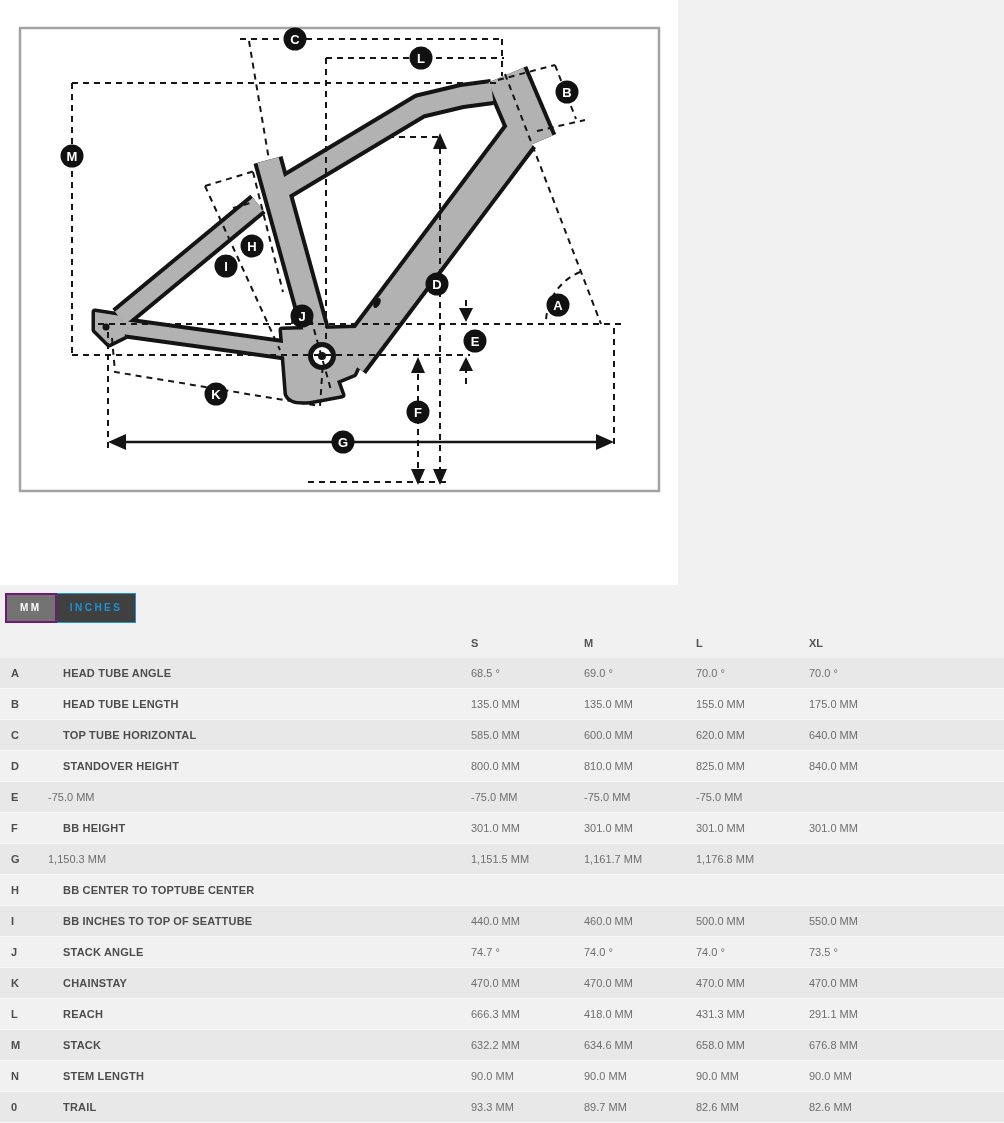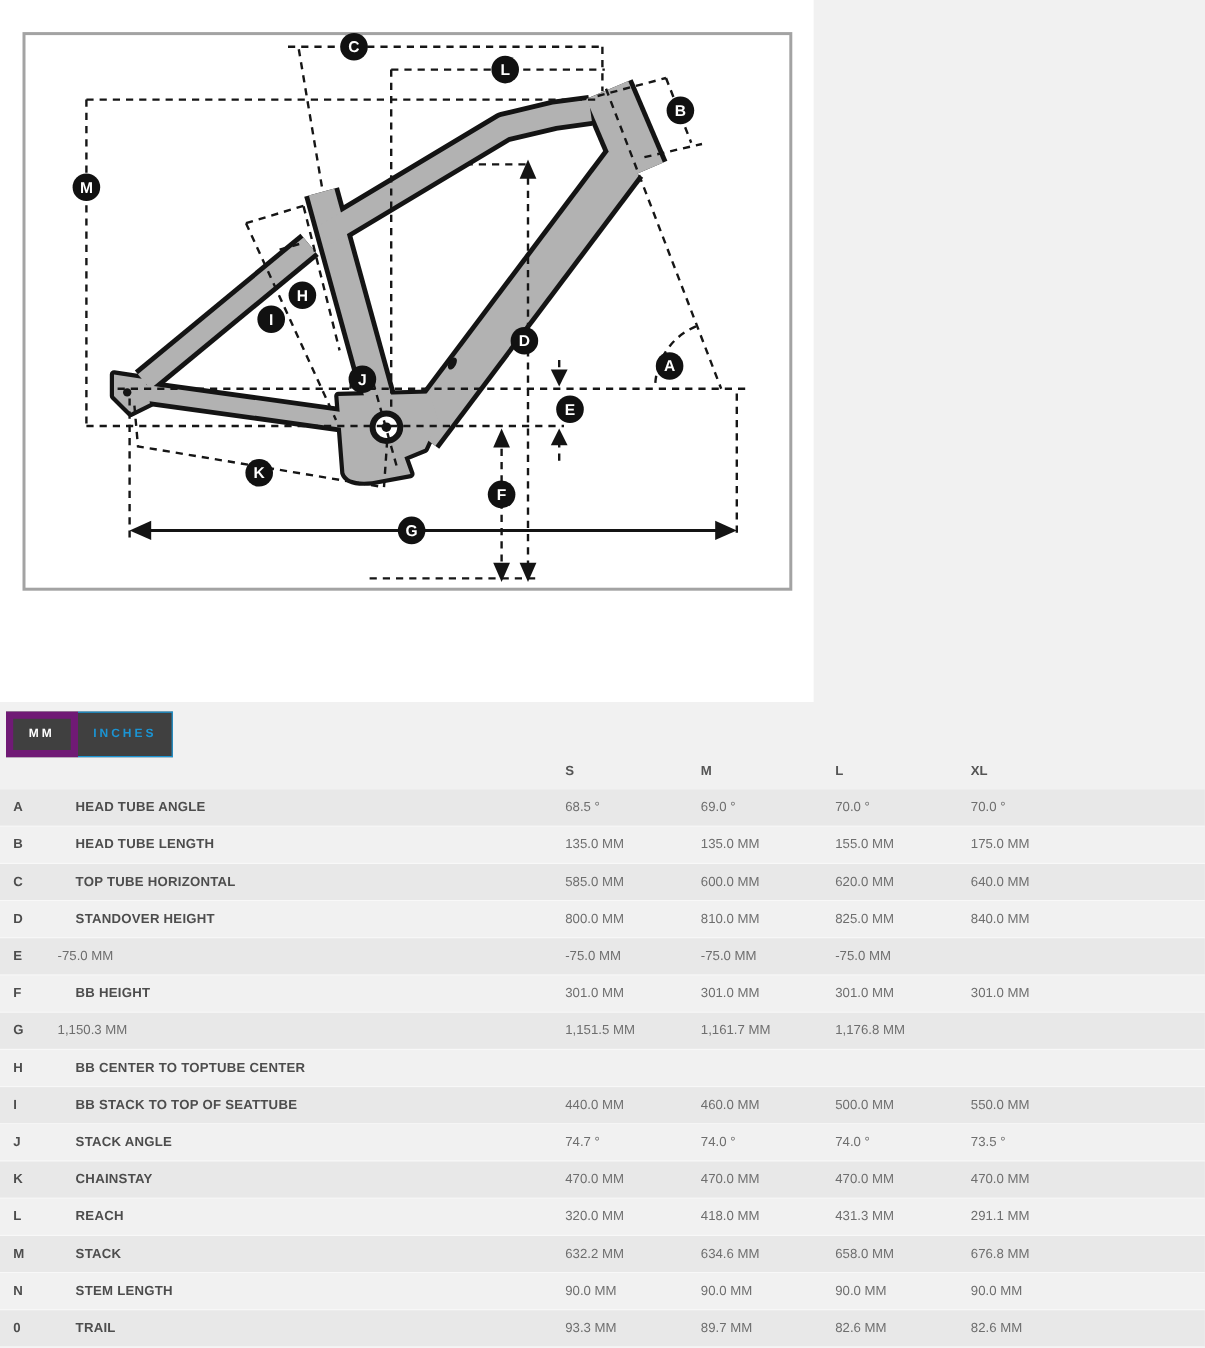--- a/index.html
+++ b/index.html
@@ -17,21 +17,21 @@
   
   .unit-toggle{
     position:absolute;top:593px;left:5px;display:flex;align-items:stretch;
   }
   .unit-toggle button{
     font-family:"Liberation Sans","DejaVu Sans",sans-serif;
     font-size:10px;font-weight:bold;letter-spacing:2.5px;
     padding:8px 13px;cursor:pointer;line-height:10px;
   }
   .unit-toggle .btn-mm{
-    background:#404040;color:#ffffff;border:6px solid #701a75;
+    background:#737373;color:#ffffff;border:2px solid #701a75;
   }
   .unit-toggle .btn-inches{
     background:#404040;color:#1b94d3;border:1px solid #1b94d3;border-left:none;
   }
 
   
   .geo-table{position:absolute;top:628px;left:0;width:1004px;}
   .geo-row{
     display:grid;
     grid-template-columns:48px 423px 113px 112px 113px 1fr;
@@ -263,21 +263,21 @@
     <div class="geo-row">
       <div class="cell-letter">H</div>
       <div class="cell-name">BB CENTER TO TOPTUBE CENTER</div>
       <div class="cell-value"></div>
       <div class="cell-value"></div>
       <div class="cell-value"></div>
       <div class="cell-value"></div>
     </div>
     <div class="geo-row dark">
       <div class="cell-letter">I</div>
-      <div class="cell-name">BB STACK TO TOP OF SEATTUBE</div>
+      <div class="cell-name">BB INCHES TO TOP OF SEATTUBE</div>
       <div class="cell-value">440.0 MM</div>
       <div class="cell-value">460.0 MM</div>
       <div class="cell-value">500.0 MM</div>
       <div class="cell-value">550.0 MM</div>
     </div>
     <div class="geo-row">
       <div class="cell-letter">J</div>
       <div class="cell-name">STACK ANGLE</div>
       <div class="cell-value">74.7 °</div>
       <div class="cell-value">74.0 °</div>
@@ -288,21 +288,21 @@
       <div class="cell-letter">K</div>
       <div class="cell-name">CHAINSTAY</div>
       <div class="cell-value">470.0 MM</div>
       <div class="cell-value">470.0 MM</div>
       <div class="cell-value">470.0 MM</div>
       <div class="cell-value">470.0 MM</div>
     </div>
     <div class="geo-row">
       <div class="cell-letter">L</div>
       <div class="cell-name">REACH</div>
-      <div class="cell-value">320.0 MM</div>
+      <div class="cell-value">666.3 MM</div>
       <div class="cell-value">418.0 MM</div>
       <div class="cell-value">431.3 MM</div>
       <div class="cell-value">291.1 MM</div>
     </div>
     <div class="geo-row dark">
       <div class="cell-letter">M</div>
       <div class="cell-name">STACK</div>
       <div class="cell-value">632.2 MM</div>
       <div class="cell-value">634.6 MM</div>
       <div class="cell-value">658.0 MM</div>

